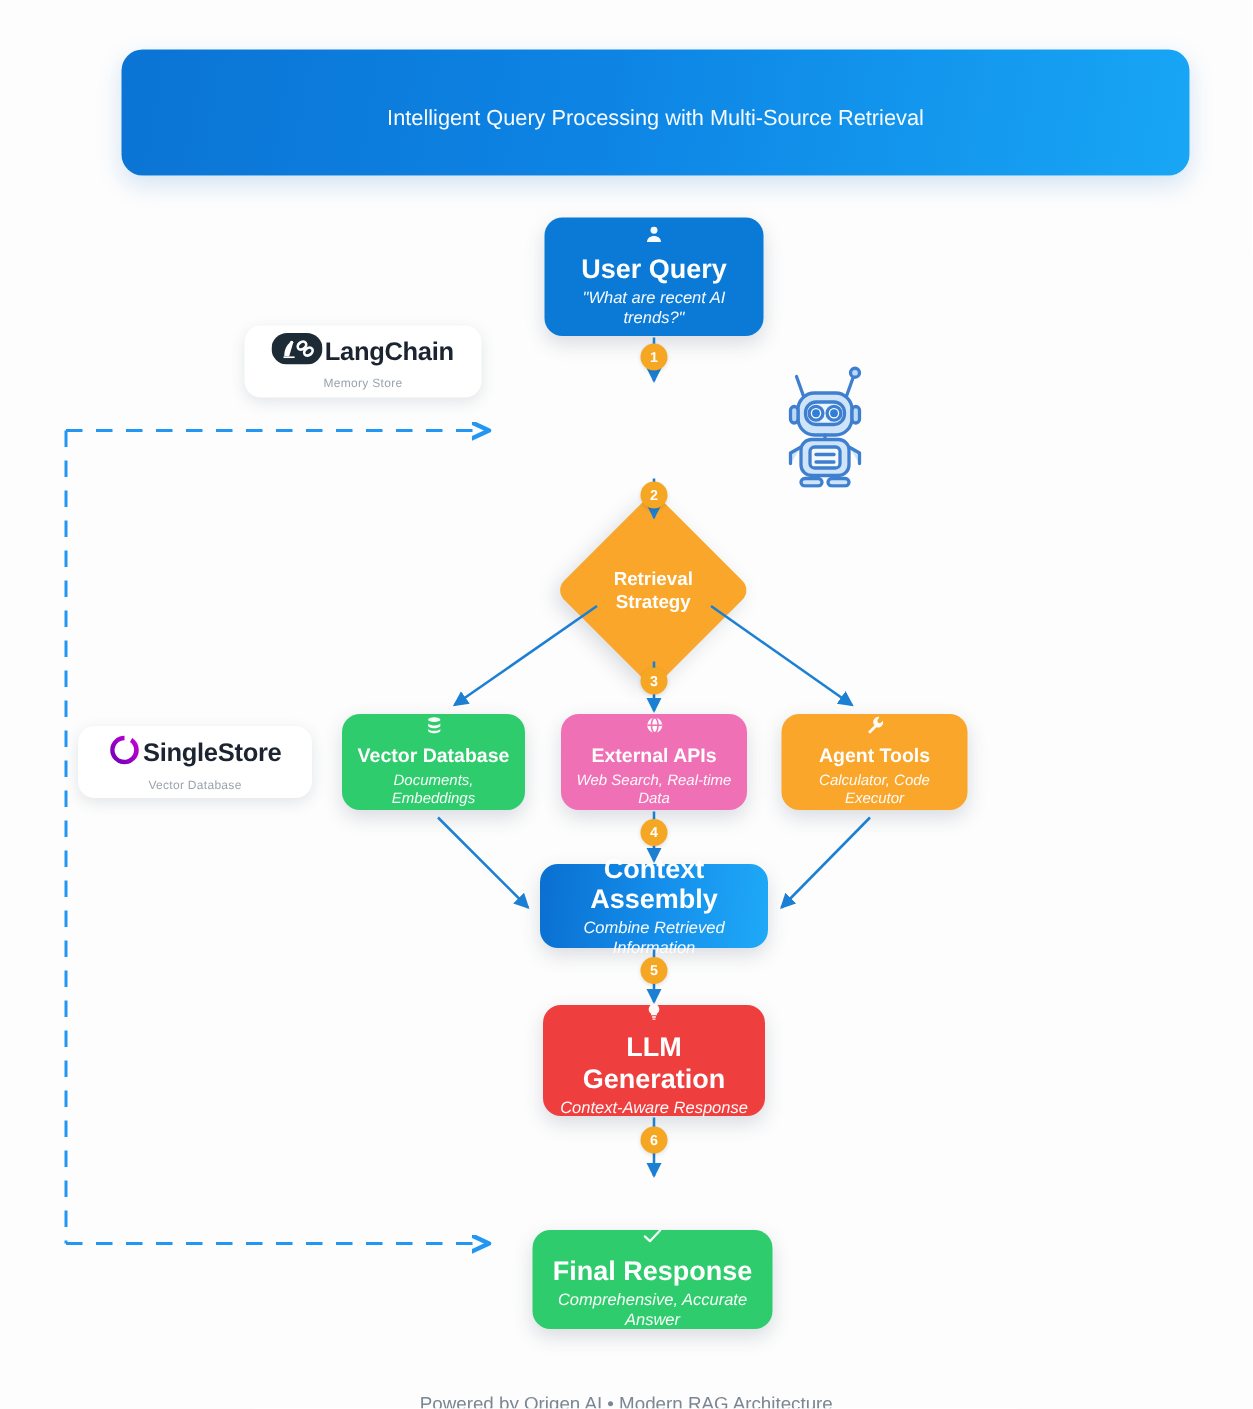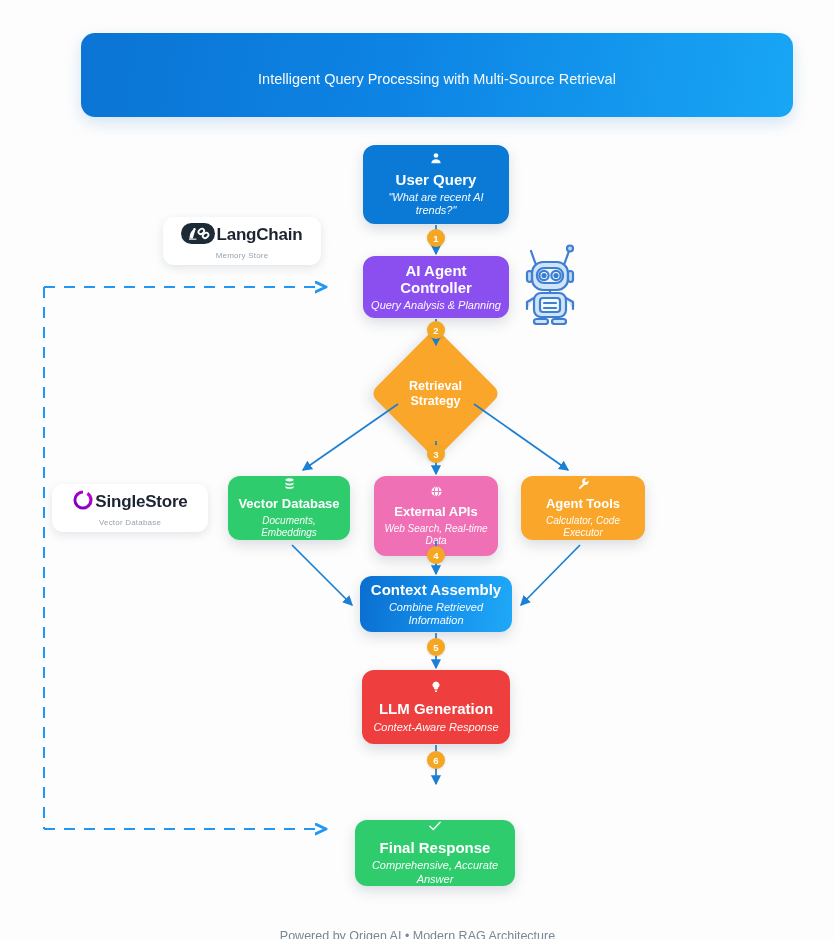--- a/index.html
+++ b/index.html
@@ -62,39 +62,39 @@
     box-shadow: 0 5px 13px rgba(40,60,90,0.17);
     padding: 4px 6px;
   }
   .node .n-icon {
     font-size: 13px;
     line-height: 1;
     margin-bottom: 5px;
     opacity: 0.97;
   }
   .node .n-title {
-    font-size: 15px;
+    font-size: 18px;
     font-weight: bold;
     line-height: 1.15;
   }
   .node .n-sub {
     font-size: 11px;
     font-style: italic;
     margin-top: 3px;
     line-height: 1.2;
     opacity: 0.96;
   }
   .node.small .n-title { font-size: 13px; }
   .node.small .n-sub { font-size: 10px; }
 
   
   #node-user-query      { left: 363px; top: 145px;  width: 146px; height: 79px;  background: #0b7ad6; }
   #node-agent           { left: 363px; top: 256px;  width: 146px; height: 62px;  background: #8b4ff0; }
   #node-vector-db       { left: 228px; top: 476px;  width: 122px; height: 64px;  background: #2ecc6d; }
-  #node-external-apis   { left: 374px; top: 476px;  width: 124px; height: 80px;  background: #ef70b4; }
+  #node-external-apis   { left: 374px; top: 476px;  width: 124px; height: 64px;  background: #ef70b4; }
   #node-agent-tools     { left: 521px; top: 476px;  width: 124px; height: 64px;  background: #f9a62b; }
   #node-context         { left: 360px; top: 576px;  width: 152px; height: 56px;
                           background: linear-gradient(95deg,#0a6fd1 0%,#1590ec 55%,#1fa9f7 100%); }
   #node-llm             { left: 362px; top: 670px;  width: 148px; height: 74px;  background: #ef3e3e; }
   #node-final           { left: 355px; top: 820px;  width: 160px; height: 66px;  background: #2ecc6d; }
 
   
   #node-strategy {
     position: absolute;
     left: 389px;
@@ -276,24 +276,20 @@
     <div class="n-icon">
       <svg width="12" height="12" viewBox="0 0 16 16" fill="#ffffff">
         <circle cx="8" cy="4.6" r="3.1"></circle>
         <path d="M1.8 15c0-3.3 2.8-5.3 6.2-5.3s6.2 2 6.2 5.3z"></path>
       </svg>
     </div>
     <div class="n-title">User Query</div>
     <div class="n-sub">"What are recent AI trends?"</div>
   </div>
 
-  <div class="node" id="node-agent">
-    <div class="n-title">AI Agent Controller</div>
-    <div class="n-sub">Query Analysis &amp; Planning</div>
-  </div>
 
   <div id="node-strategy">
     <div class="diamond-shape"></div>
     <div class="diamond-label">
       <span>
         <span>Retrieval</span><br>
         <span>Strategy</span>
       </span>
     </div>
   </div>

